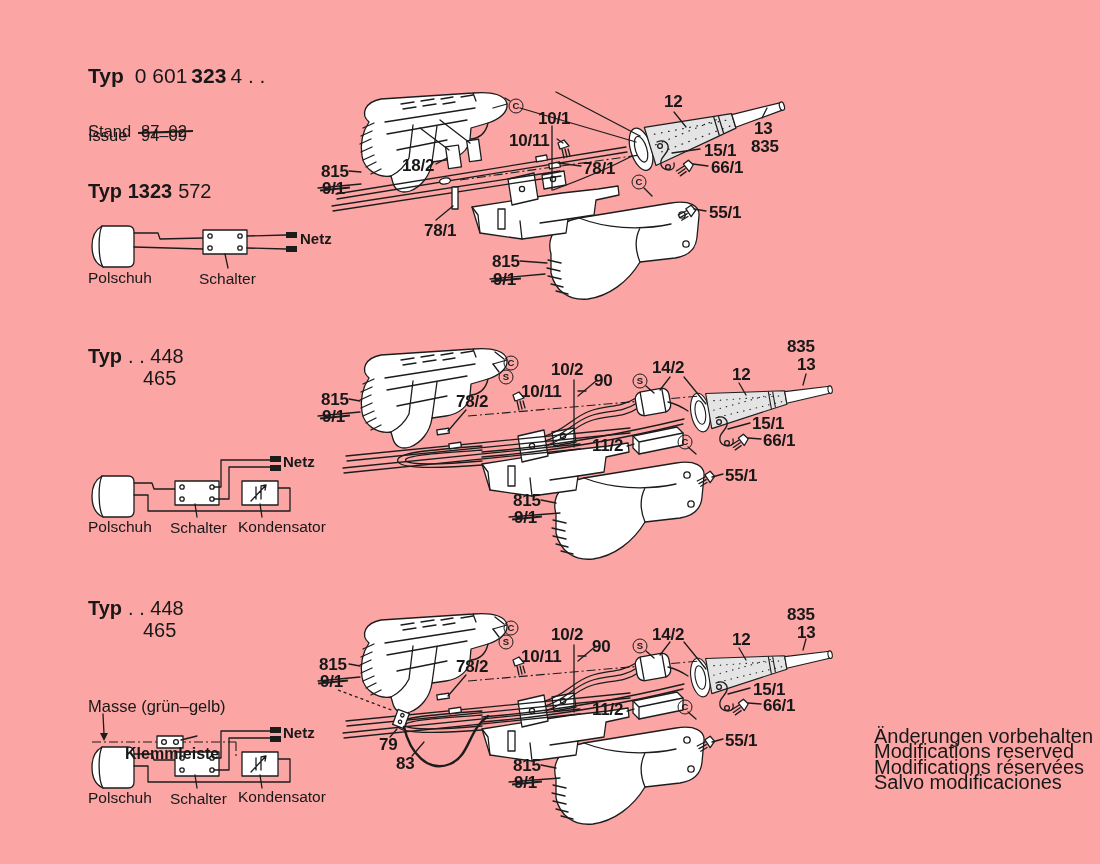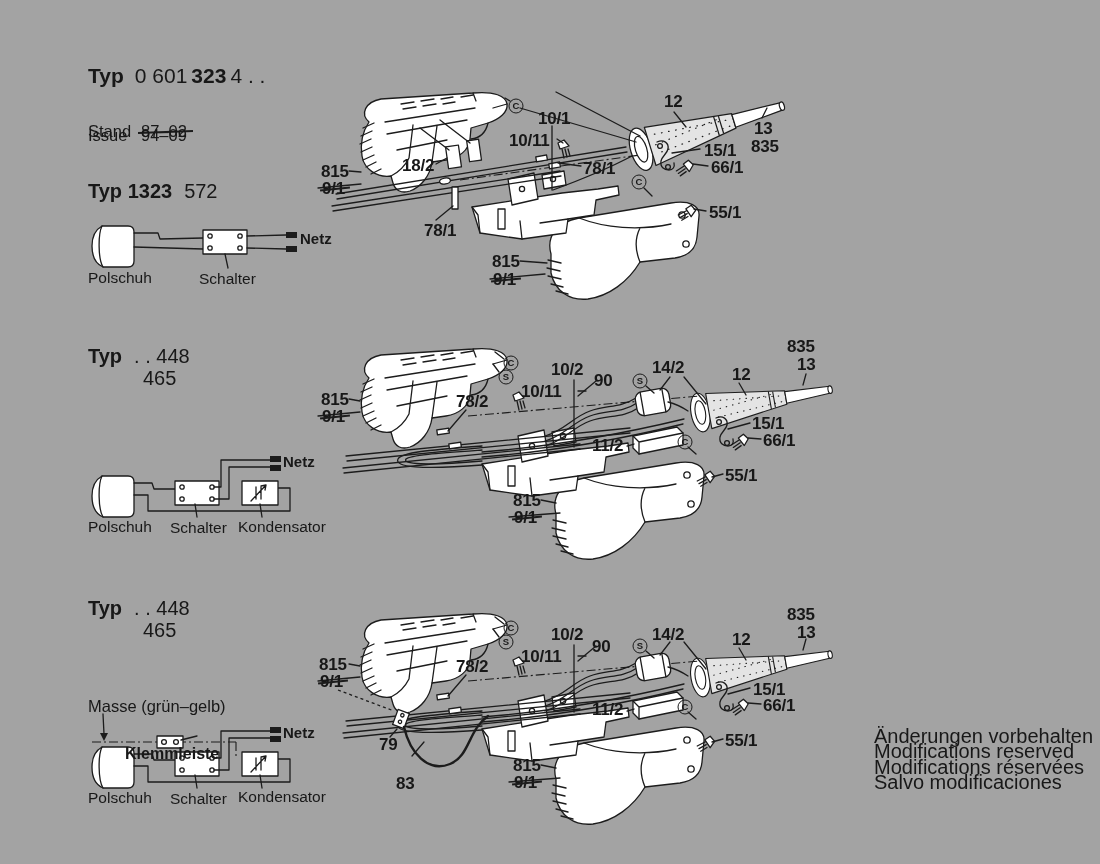--- a/index.html
+++ b/index.html
@@ -1,16 +1,16 @@
 <!DOCTYPE html>
 <html><head>
 <meta charset="utf-8">
 <style>
   html,body{margin:0;padding:0;background:#888}
-  .page{position:relative;width:1100px;height:864px;background:#a3a3a3;
+  .page{position:relative;width:1100px;height:864px;background:#fca5a5;
         font-family:"Liberation Sans","DejaVu Sans",sans-serif;color:#181818;overflow:hidden}
   .abs{position:absolute;white-space:nowrap}
   .layer{position:absolute;left:0;top:0;width:1100px;height:864px;pointer-events:none}
   .art{position:absolute;overflow:visible}
   
   .k{fill:none;stroke:#1c1c1c;stroke-width:1.3;stroke-linecap:round;stroke-linejoin:round}
   .k2{fill:none;stroke:#1c1c1c;stroke-width:2.4;stroke-linecap:round}
   .kd{fill:none;stroke:#1c1c1c;stroke-width:1.1;stroke-dasharray:9 3 2 3}
   .kd2{fill:none;stroke:#1c1c1c;stroke-width:1.3;stroke-dasharray:3 3}
   .fw{fill:#ffffff;stroke:#1c1c1c;stroke-width:1.3;stroke-linejoin:round}
@@ -18,21 +18,21 @@
   .fd{fill:#1c1c1c;stroke:none}
   
   .h1{font-size:21px}
   .h1 .bb{font-weight:bold;margin-right:11px}
   .h1 .bold{font-weight:bold;margin:0 4px}
   .meta{font-size:16.5px}
   .meta .lab{display:inline-block;width:53px}
   .struck{position:relative;display:inline-block}
   .struck::after{content:"";position:absolute;left:-3px;right:-6px;top:48%;height:2.2px;background:#1c1c1c;transform:rotate(-2deg)}
   .t2{font-size:20px}
-  .t2 b{margin-right:12px}
+  .t2 b{margin-right:6px}
   .exec div{font-weight:bold;font-size:13.5px;line-height:14.6px}
   .foot div{font-size:20px;line-height:15.4px}
   .wl{font-size:15.5px}
   .wlb{font-size:15px;font-weight:bold}
   .masse{font-size:16.5px}
   .klemm{font-size:16px;font-weight:bold}
   .co{position:absolute;font-weight:bold;font-size:17px;line-height:1;letter-spacing:-.2px;white-space:nowrap}
   .co.strike::after{content:"";position:absolute;left:-2px;right:-5px;top:47%;height:2.2px;background:#1c1c1c;transform:rotate(-6deg)}
   .badge{position:absolute;width:13px;height:13px;border:1.5px solid #1c1c1c;border-radius:50%;
          font-size:9.5px;font-weight:bold;line-height:12.5px;text-align:center;transform:translate(-50%,-50%)}
@@ -337,21 +337,21 @@
       <div class="co" style="left: 652px; top: 626px;">14/2</div>
       <div class="co" style="left: 732px; top: 631px;">12</div>
       <div class="co" style="left: 521px; top: 648px;">10/11</div>
       <div class="co" style="left: 456px; top: 658px;">78/2</div>
       <div class="co" style="left: 319px; top: 656px;">815</div>
       <div class="co strike" style="left: 320px; top: 673px;">9/1</div>
       <div class="co" style="left: 592px; top: 701px;">11/2</div>
       <div class="co" style="left: 753px; top: 681px;">15/1</div>
       <div class="co" style="left: 763px; top: 697px;">66/1</div>
       <div class="co" style="left: 379px; top: 736px;">79</div>
-      <div class="co" style="left: 396px; top: 755px; margin-top: 20px;">83</div>
+      <div class="co" style="left: 396px; top: 755px;">83</div>
       <div class="co" style="left: 725px; top: 732px;">55/1</div>
       <div class="co" style="left: 513px; top: 757px;">815</div>
       <div class="co strike" style="left: 514px; top: 774px;">9/1</div>
       <div class="badge" style="left: 511px; top: 628px;">C</div>
       <div class="badge" style="left: 506px; top: 642px;">S</div>
       <div class="badge" style="left: 640px; top: 646px;">S</div>
       <div class="badge" style="left: 685px; top: 707px;">C</div>
     </div>
 
 </div>

